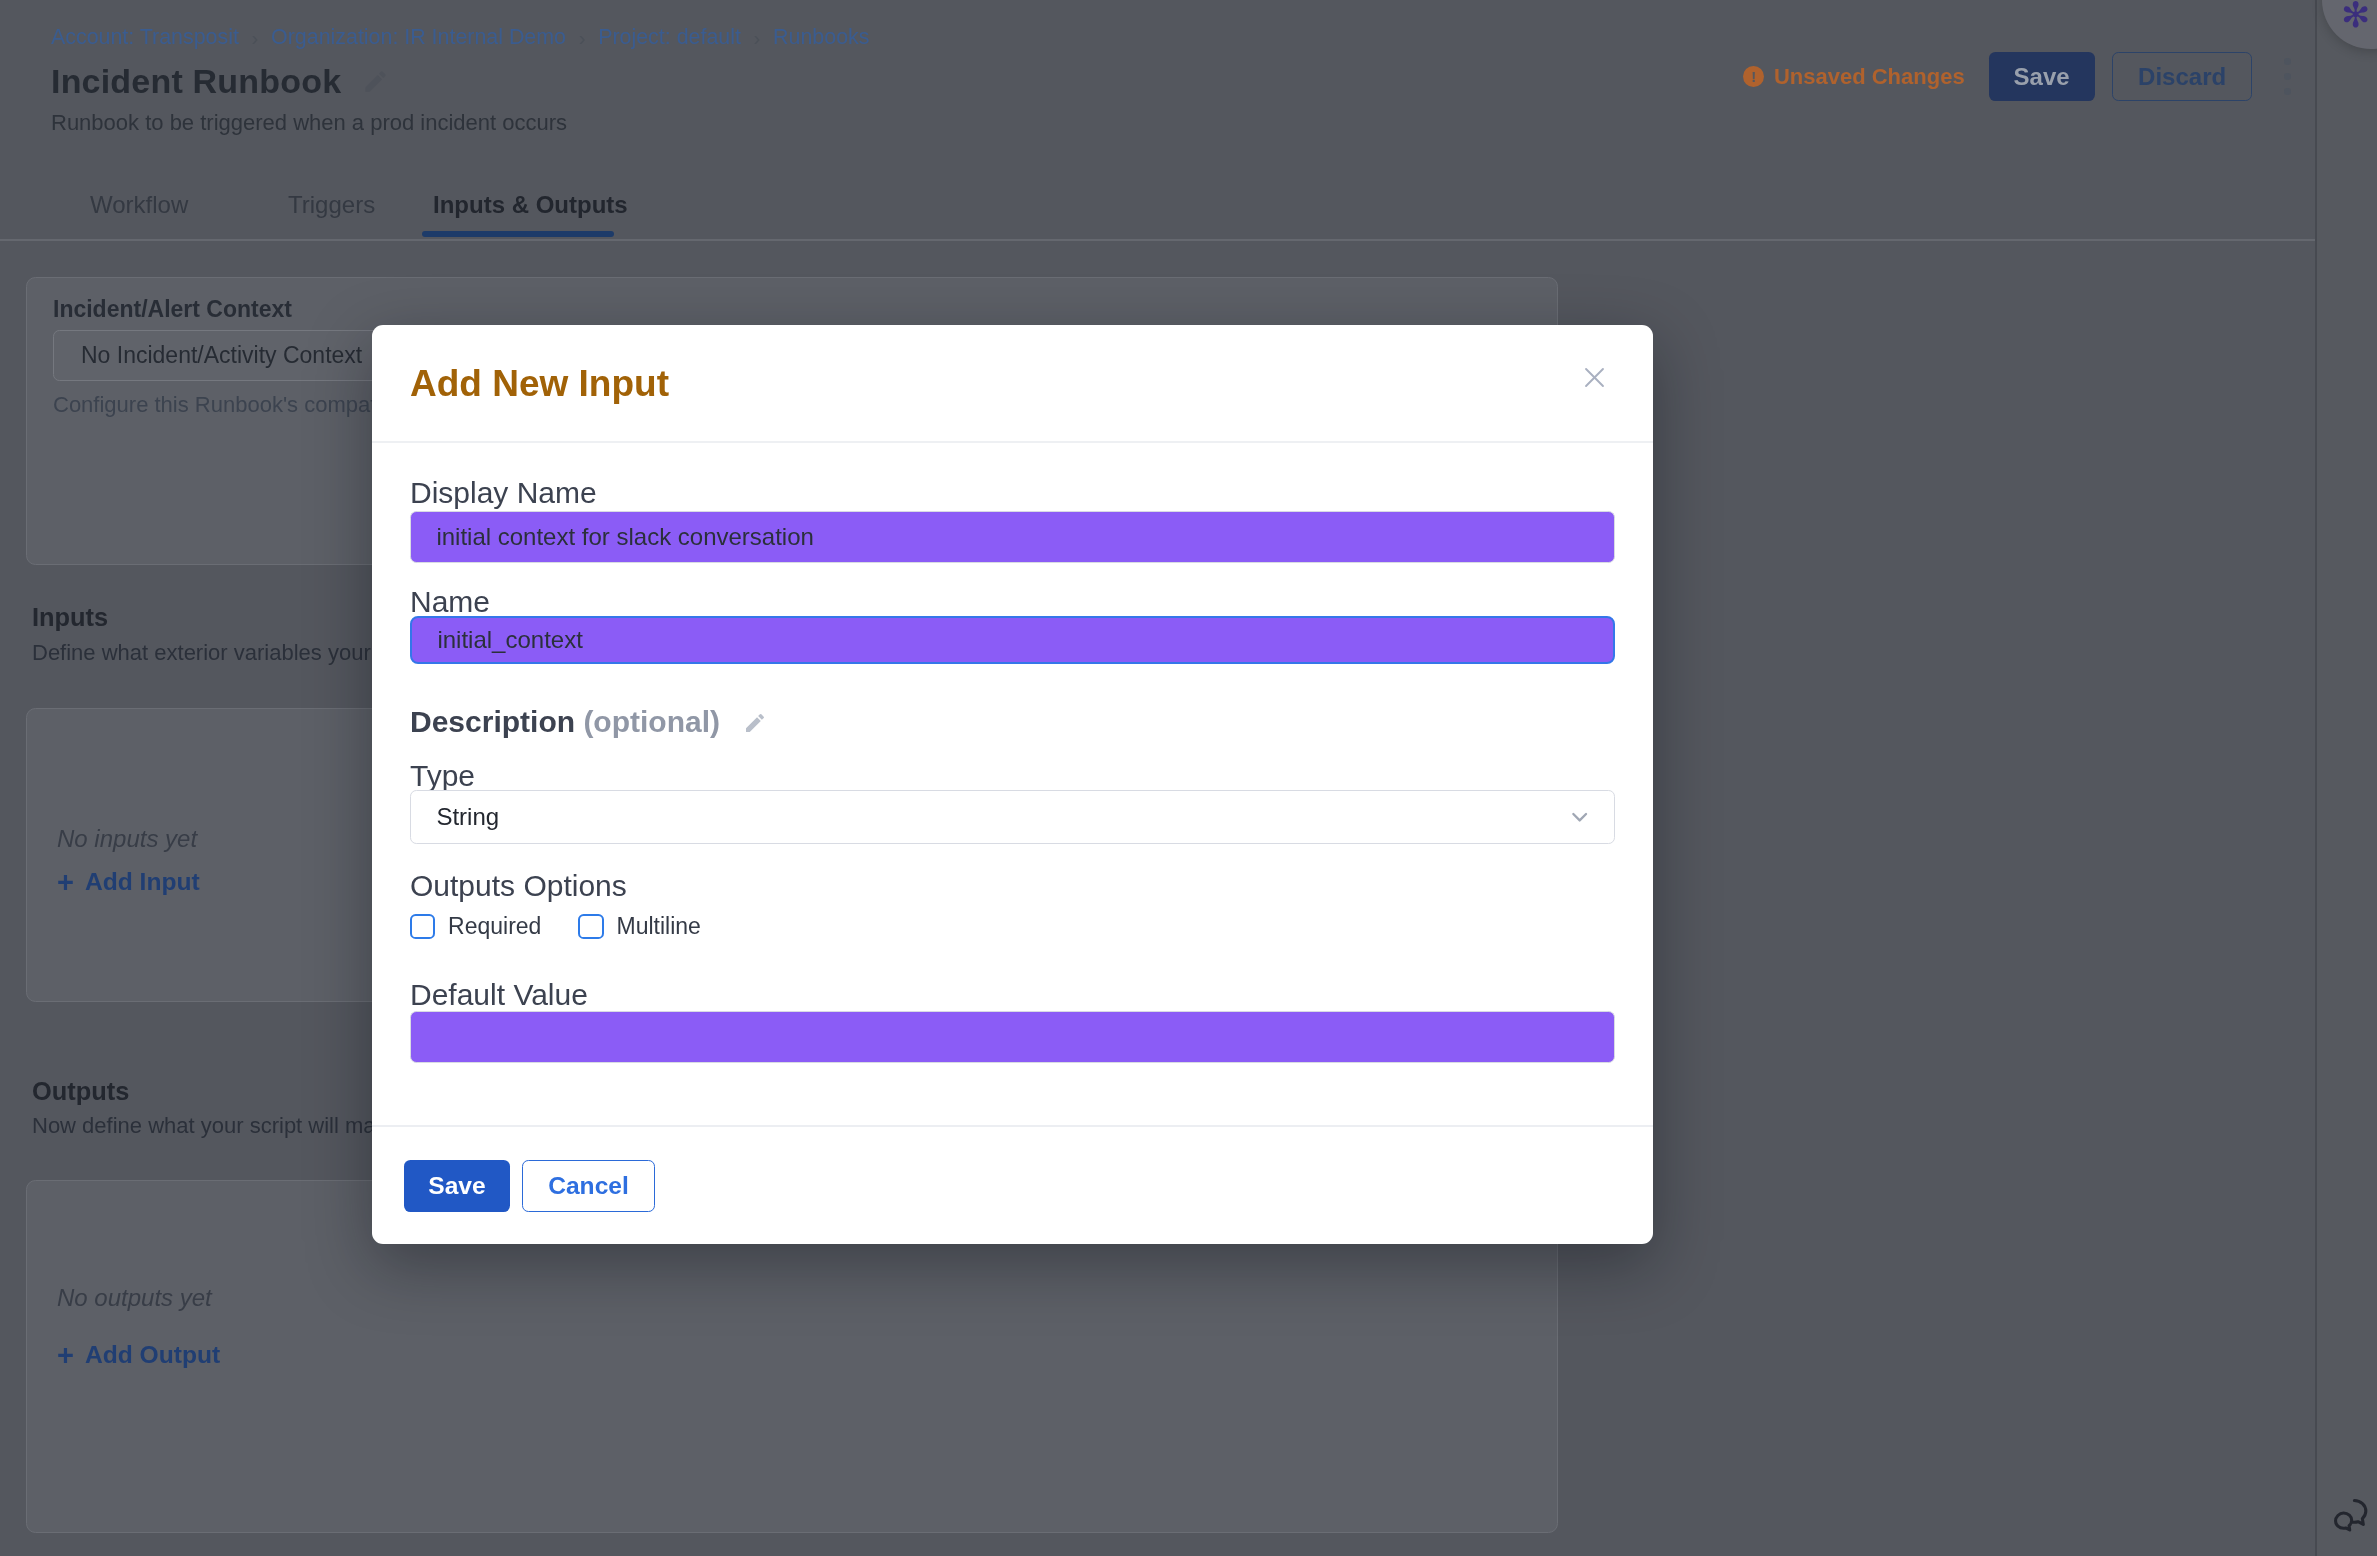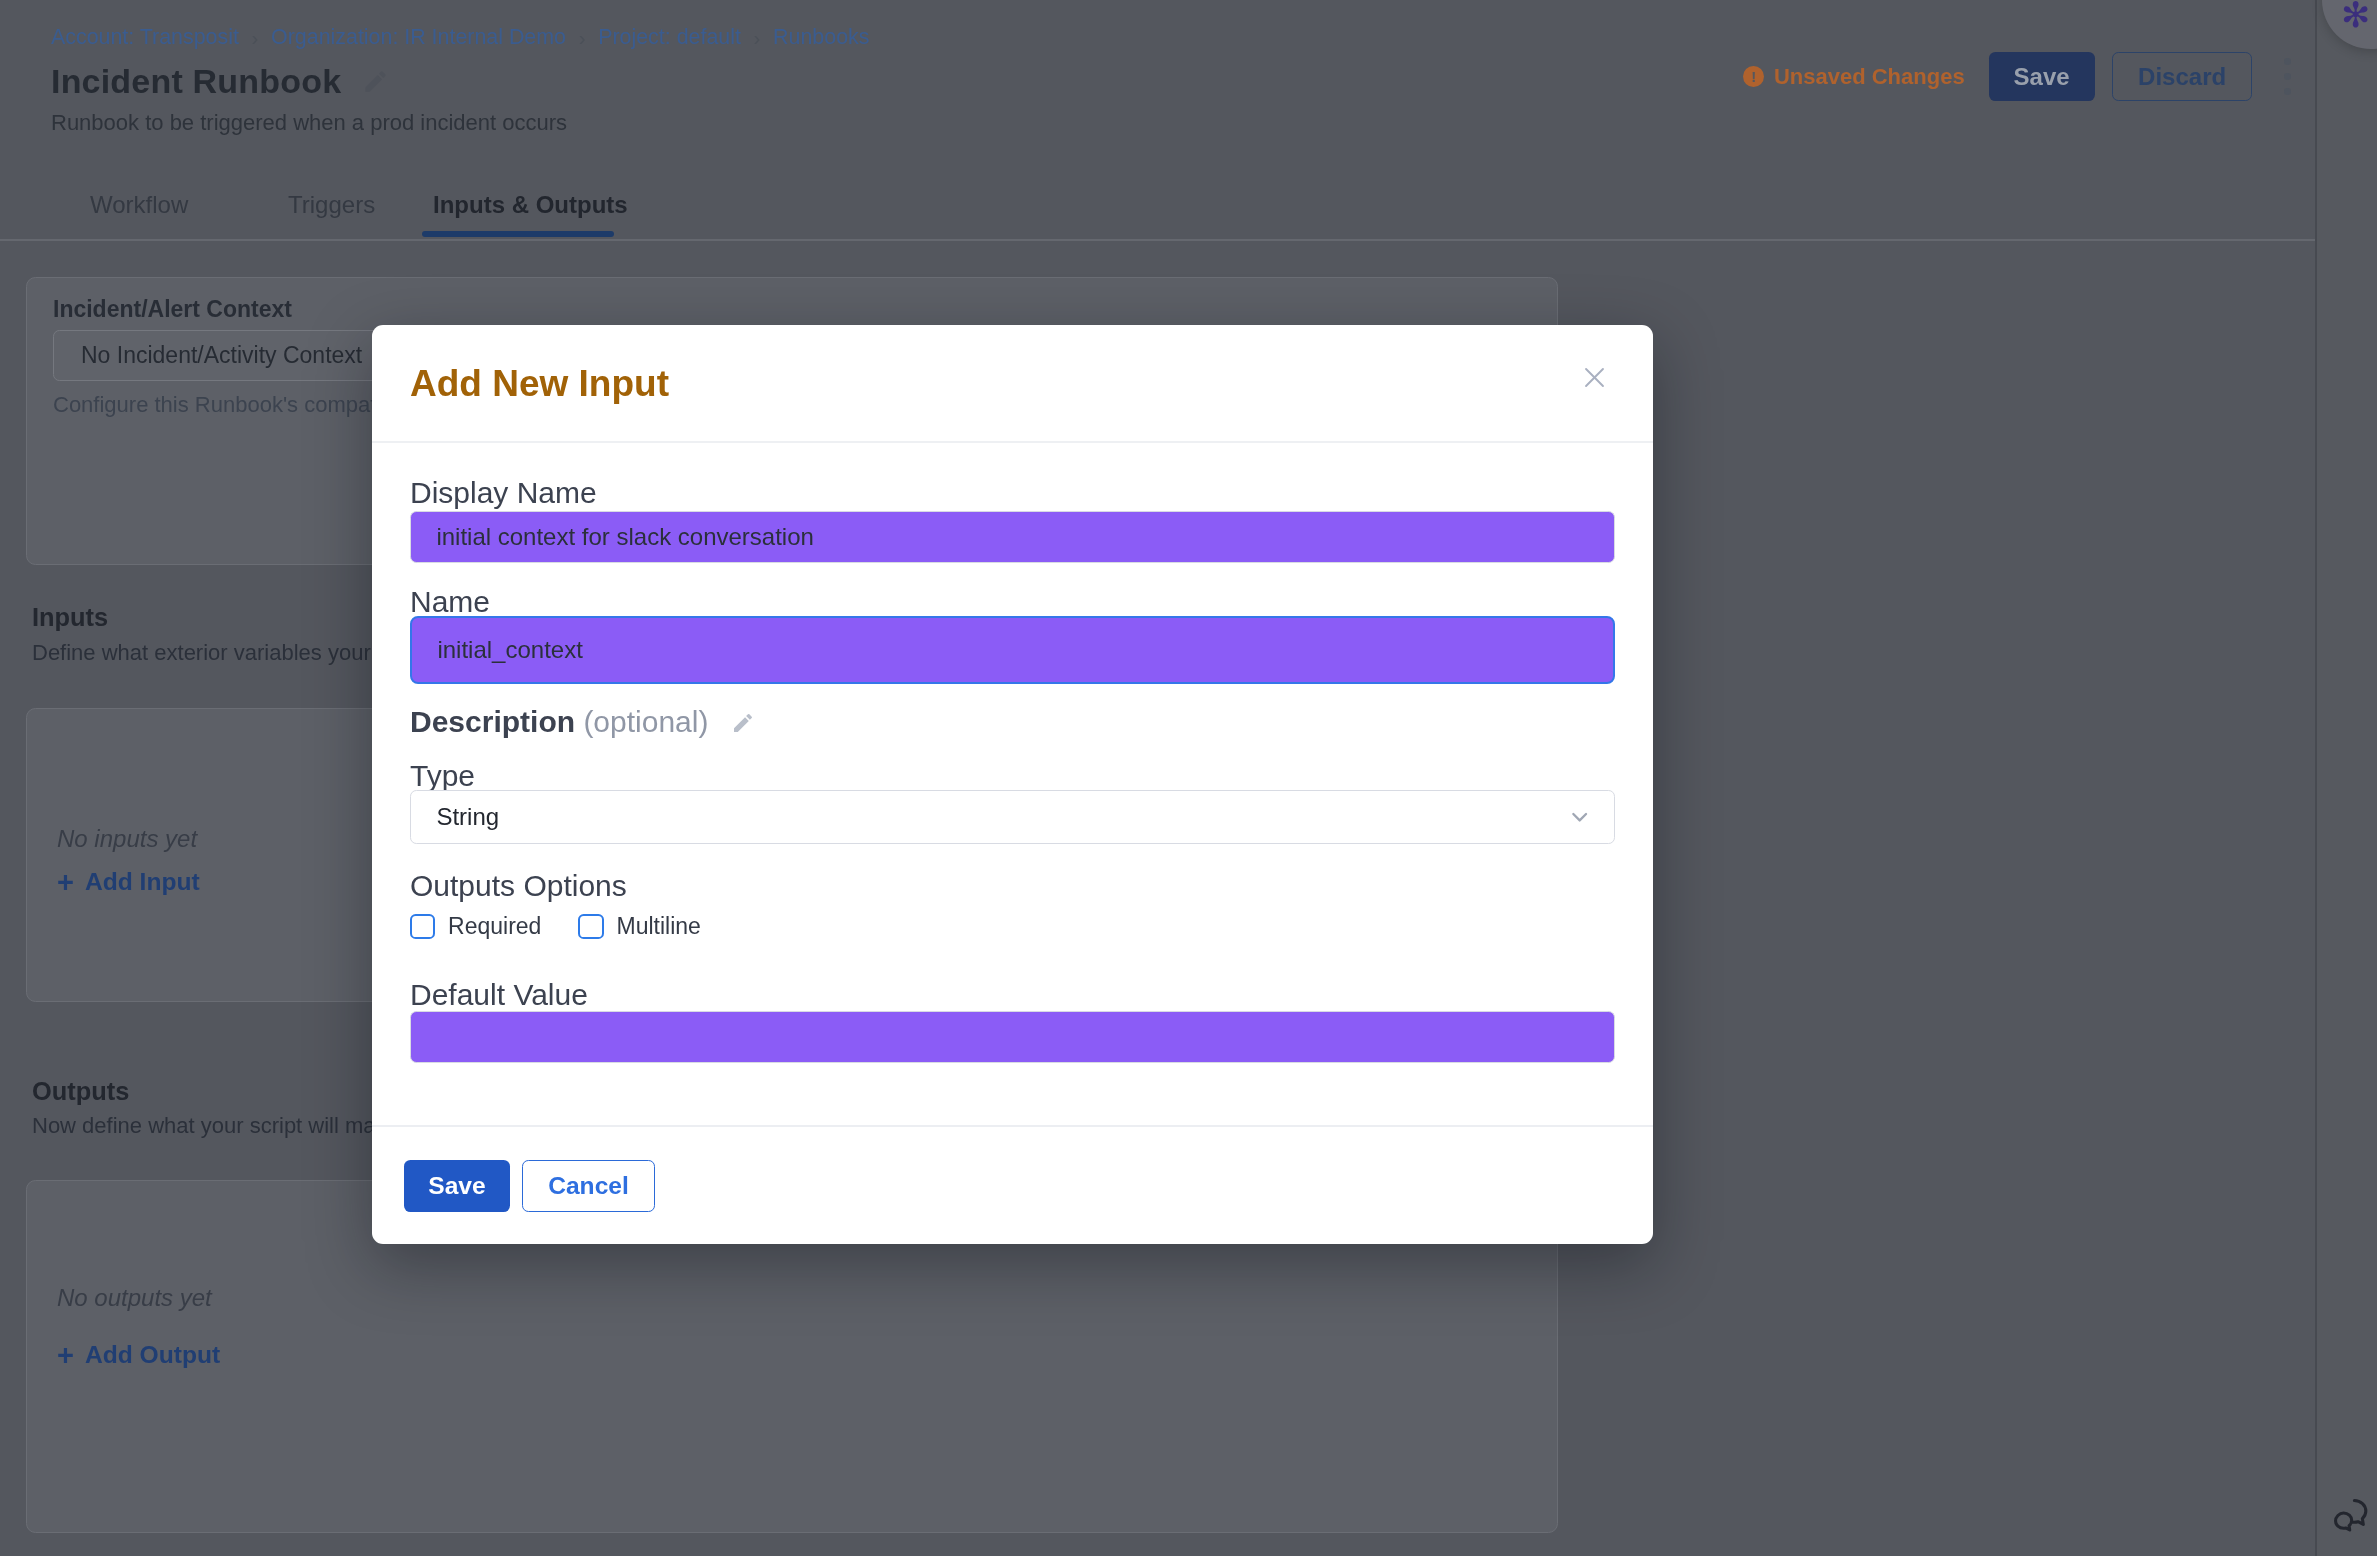--- a/index.html
+++ b/index.html
@@ -57,25 +57,25 @@
   .chat-fab svg { width:43px; height:43px; stroke:#23262e; fill:none; stroke-width:1.7; stroke-linejoin:round; stroke-linecap:round; }
 
   
   .modal { position:absolute; left:372px; top:325px; width:1281px; height:919px; background:#ffffff; border-radius:11px; box-shadow:0 20.6px 64px rgba(10,14,22,.38); }
   .modal-title { position:absolute; left:38px; top:38px; font-size:37px; font-weight:700; color:#a16207; }
   .modal-close { position:absolute; left:1205px; top:35px; width:35px; height:35px; display:flex; align-items:center; justify-content:center; cursor:pointer; }
   .modal-close svg { width:29px; height:29px; stroke:#a9b0c0; stroke-width:1.6; stroke-linecap:round; }
   .modal-header-divider { position:absolute; left:0; top:116px; width:100%; height:1.6px; background:#eef0f3; box-shadow:0 8px 14.3px -4.8px rgba(25,30,40,.08); }
 
   .field-label { position:absolute; left:38px; font-size:30px; font-weight:500; color:#3c4250; }
-  .optional { color:#9097a6; font-weight:400;margin-top:36px; }
+  .optional { color:#9097a6; font-weight:700;margin-top:36px; }
   .pencil-light { width:24px; height:24px; fill:#b9bfca; cursor:pointer; vertical-align:-3.2px; margin-left:14.3px; }
 
   .text-input { position:absolute; left:38px; width:1205px; height:52px; border:1.6px solid #d8dbe3; border-radius:6.4px; font-family:inherit; font-size:24px; color:#2b303b; padding:0 25.4px; background:#8b5cf6; outline:none; }
-  .text-input.focused { height:68px; border:2.4px solid #3477e9; border-radius:8px; }
+  .text-input.focused { height:48px; border:2.4px solid #3477e9; border-radius:8px; }
 
   .select-box { position:absolute; left:38px; top:465px; width:1205px; height:54px; border:1.6px solid #d8dbe3; border-radius:6.4px; display:flex; align-items:center; justify-content:space-between; padding:0 22px 0 25.4px; cursor:pointer; background:#fff; }
   .select-box .value { font-size:24px; color:#23272f; }
   .select-box svg { width:25.4px; height:25.4px; stroke:#a0a7b4; fill:none; stroke-width:2.2; stroke-linecap:round; stroke-linejoin:round; }
 
   .checkbox-row { position:absolute; left:38px; top:588px; display:flex; align-items:center; gap:37px; }
   .cb-group { display:flex; align-items:center; gap:12.7px; }
   .cb { appearance:none; -webkit-appearance:none; width:25.4px; height:25.4px; border:2.4px solid #2d7be9; border-radius:5.6px; background:#fff; cursor:pointer; margin:0; }
   .cb-label { font-size:23px; color:#343a46; cursor:pointer; }
 

